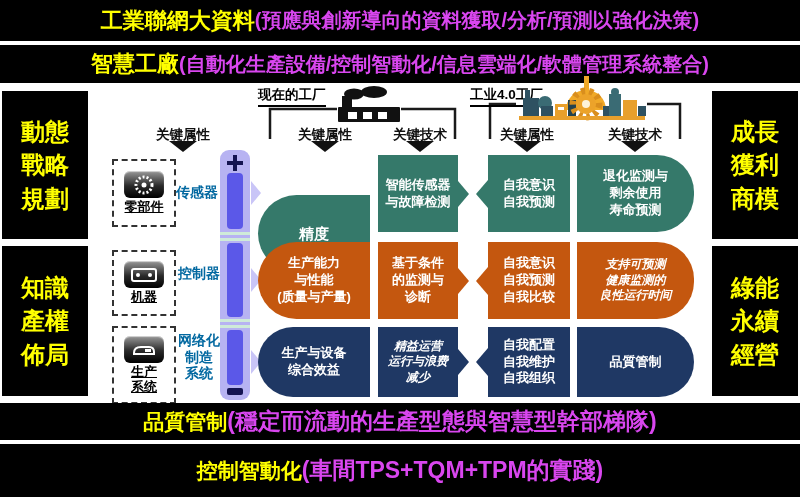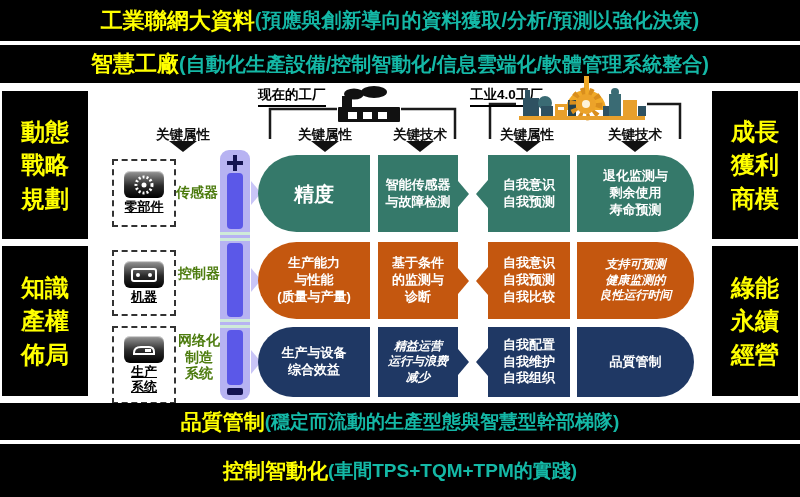--- a/index.html
+++ b/index.html
@@ -7,23 +7,23 @@
         font-family:"Liberation Sans","DejaVu Sans",sans-serif;}
 
   
   .banner{position:absolute;left:0;width:800px;background:#000;display:flex;
           align-items:center;justify-content:center;white-space:nowrap;text-decoration:underline;}
   .b1{top:0;height:41px}
   .b2{top:45px;height:38px}
   .b3{top:403px;height:37px}
   .b4{top:444px;height:53px}
   .hl{color:#ffff00;font-weight:bold;font-size:22px;}
-  .rest{color:#14b8a6;font-weight:bold;font-size:20px;}
+  .rest{color:#d946ef;font-weight:bold;font-size:20px;}
   .b3 .hl,.b4 .hl{font-size:21px}
-  .b3 .rest,.b4 .rest{font-size:19px}
+  .b3 .rest,.b4 .rest{font-size:23px}
 
   
   .sidebox{position:absolute;width:86px;background:#000;color:#ffff00;display:flex;
            align-items:center;justify-content:center;text-align:center;font-weight:bold;
            font-size:24px;line-height:1.4;white-space:pre-line;}
   .sL{left:2px}.sR{left:712px}
   .sb1{top:91px;height:148px}.sb2{top:246px;height:150px}
 
   
   .flabel{position:absolute;font-size:13.5px;font-weight:bold;color:#000;
@@ -36,21 +36,21 @@
 
   
   .dashbox{position:absolute;border:2px dashed #333;background:#fff;display:flex;
            flex-direction:column;align-items:center;justify-content:center;gap:2px;}
   .dashbox .lbl{font-size:13px;font-weight:bold;color:#000;line-height:1.1;
                 text-align:center;white-space:pre-line;text-decoration:underline;}
   .chip{width:40px;height:27px;border-radius:6px;
         background:linear-gradient(180deg,#9a9a9a,#2a2a2a 55%,#000);
         box-shadow:inset 0 1px 1px rgba(255,255,255,.6);
         display:flex;align-items:center;justify-content:center;}
-  .sidelbl{position:absolute;font-size:14px;font-weight:bold;color:#4d7c0f;
+  .sidelbl{position:absolute;font-size:14px;font-weight:bold;color:#0369a1;
            white-space:pre-line;text-align:center;line-height:1.18;}
 
   
   .bar{position:absolute;left:220px;top:150px;width:30px;height:250px;
        background:#b7b3f2;border-radius:9px;}
   .seg{position:absolute;left:7px;width:16px;background:#5b58e8;border-radius:4px;}
   .sep{position:absolute;left:0;width:30px;height:3px;background:#cfebd9;}
   .plus{position:absolute;left:7px;top:5px;width:16px;height:16px;}
   .plus::before{content:"";position:absolute;left:0;top:6px;width:16px;height:4px;background:#141452;}
   .plus::after{content:"";position:absolute;left:6px;top:0;width:4px;height:16px;background:#141452;}
@@ -202,21 +202,21 @@
     <div class="seg" style="top:93px;height:74px"></div>
     <div class="sep" style="top:169px"></div>
     <div class="sep" style="top:175px"></div>
     <div class="seg" style="top:180px;height:55px"></div>
     <div class="minus"></div>
   </div>
   <div class="barrow" style="top:181px"></div>
   <div class="barrow" style="top:268px"></div>
   <div class="barrow" style="top:350px"></div>
 
-  <div class="cell colA r1" style="font-size: 20px; --c: #35796a;">精度</div>
+  <div class="cell colA r1" style="font-size: 15px; margin-top: 40px; --c: #35796a;">精度</div>
   <div class="cell colB r1" style="--c: #35796a;">智能传感器
 与故障检测</div>
   <div class="cell colC r1" style="--c: #35796a;">自我意识
 自我预测</div>
   <div class="cell colA r2" style="--c: #c4570f;">生产能力
 与性能
 (质量与产量)</div>
 
   <div class="cell colD r1" style="--c: #35796a;">退化监测与
 剩余使用

